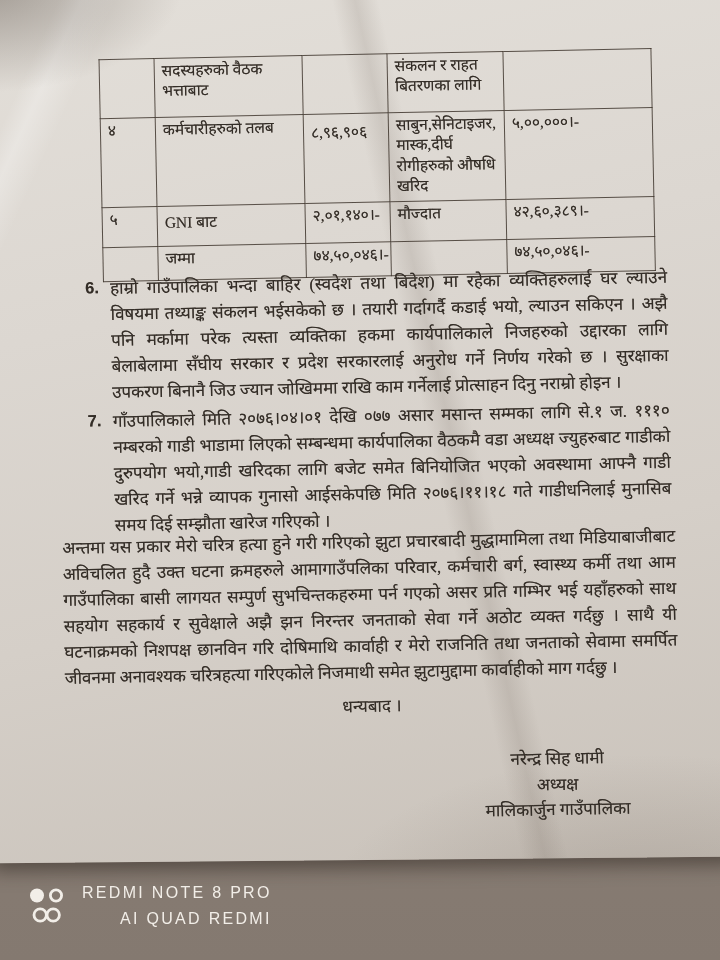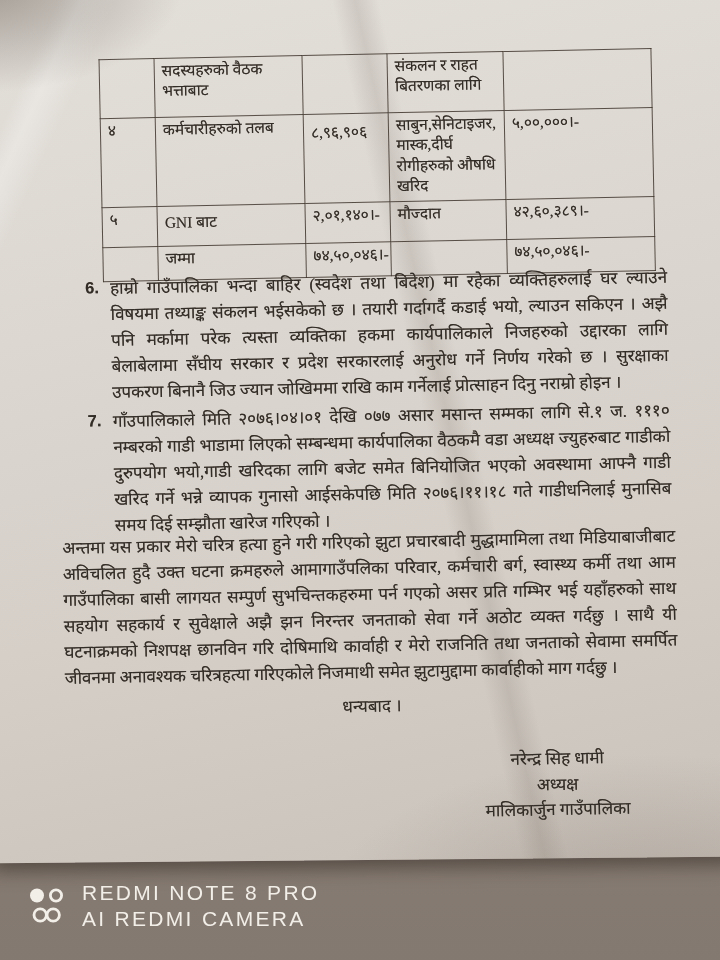--- a/index.html
+++ b/index.html
@@ -36,22 +36,22 @@
   .npara .ptext{flex:1;text-align:justify;font-size:17px;line-height:26px;}
   .closing{position:absolute;left:60px;top:530px;width:613px;text-align:justify;
     font-size:17px;line-height:26px;}
   .thanks{position:absolute;left:60px;top:695px;width:613px;text-align:center;
     font-size:17px;line-height:24px;}
   .signature{position:absolute;right:52px;top:750px;width:235px;text-align:center;
     font-size:17px;line-height:25.5px;}
   
   .watermark{position:absolute;left:28px;top:880px;display:flex;align-items:center;gap:14px;}
   .wm-icon{width:40px;height:40px;flex:0 0 40px;}
-  .wm-lines{font-family:"Liberation Sans",sans-serif;color:#f2eee8;font-size:21px;
-    letter-spacing:2.3px;line-height:26px;white-space:nowrap;}
+  .wm-lines{font-family:"Liberation Sans",sans-serif;color:#f2eee8;font-size:16px;
+    letter-spacing:2.3px;line-height:26px;white-space:nowrap;text-align:right;}
 </style>
 </head>
 <body>
 
 <div class="photo">
 
   <div class="paper"></div>
 
   <div class="content">
 
@@ -120,17 +120,17 @@
 
   <div class="watermark">
     <svg class="wm-icon" viewBox="0 0 40 40">
       <circle cx="9" cy="9.5" r="7" fill="#f2eee8"></circle>
       <circle cx="28" cy="9.5" r="5.6" fill="none" stroke="#f2eee8" stroke-width="2.8"></circle>
       <circle cx="12.2" cy="29" r="6.2" fill="none" stroke="#f2eee8" stroke-width="2.8"></circle>
       <circle cx="25.2" cy="29" r="6.2" fill="none" stroke="#f2eee8" stroke-width="2.8"></circle>
     </svg>
     <div class="wm-lines">
       <div>REDMI NOTE 8 PRO</div>
-      <div>AI REDMI CAMERA</div>
+      <div>AI QUAD REDMI</div>
     </div>
   </div>
 
 </div>
 
 </body></html>

